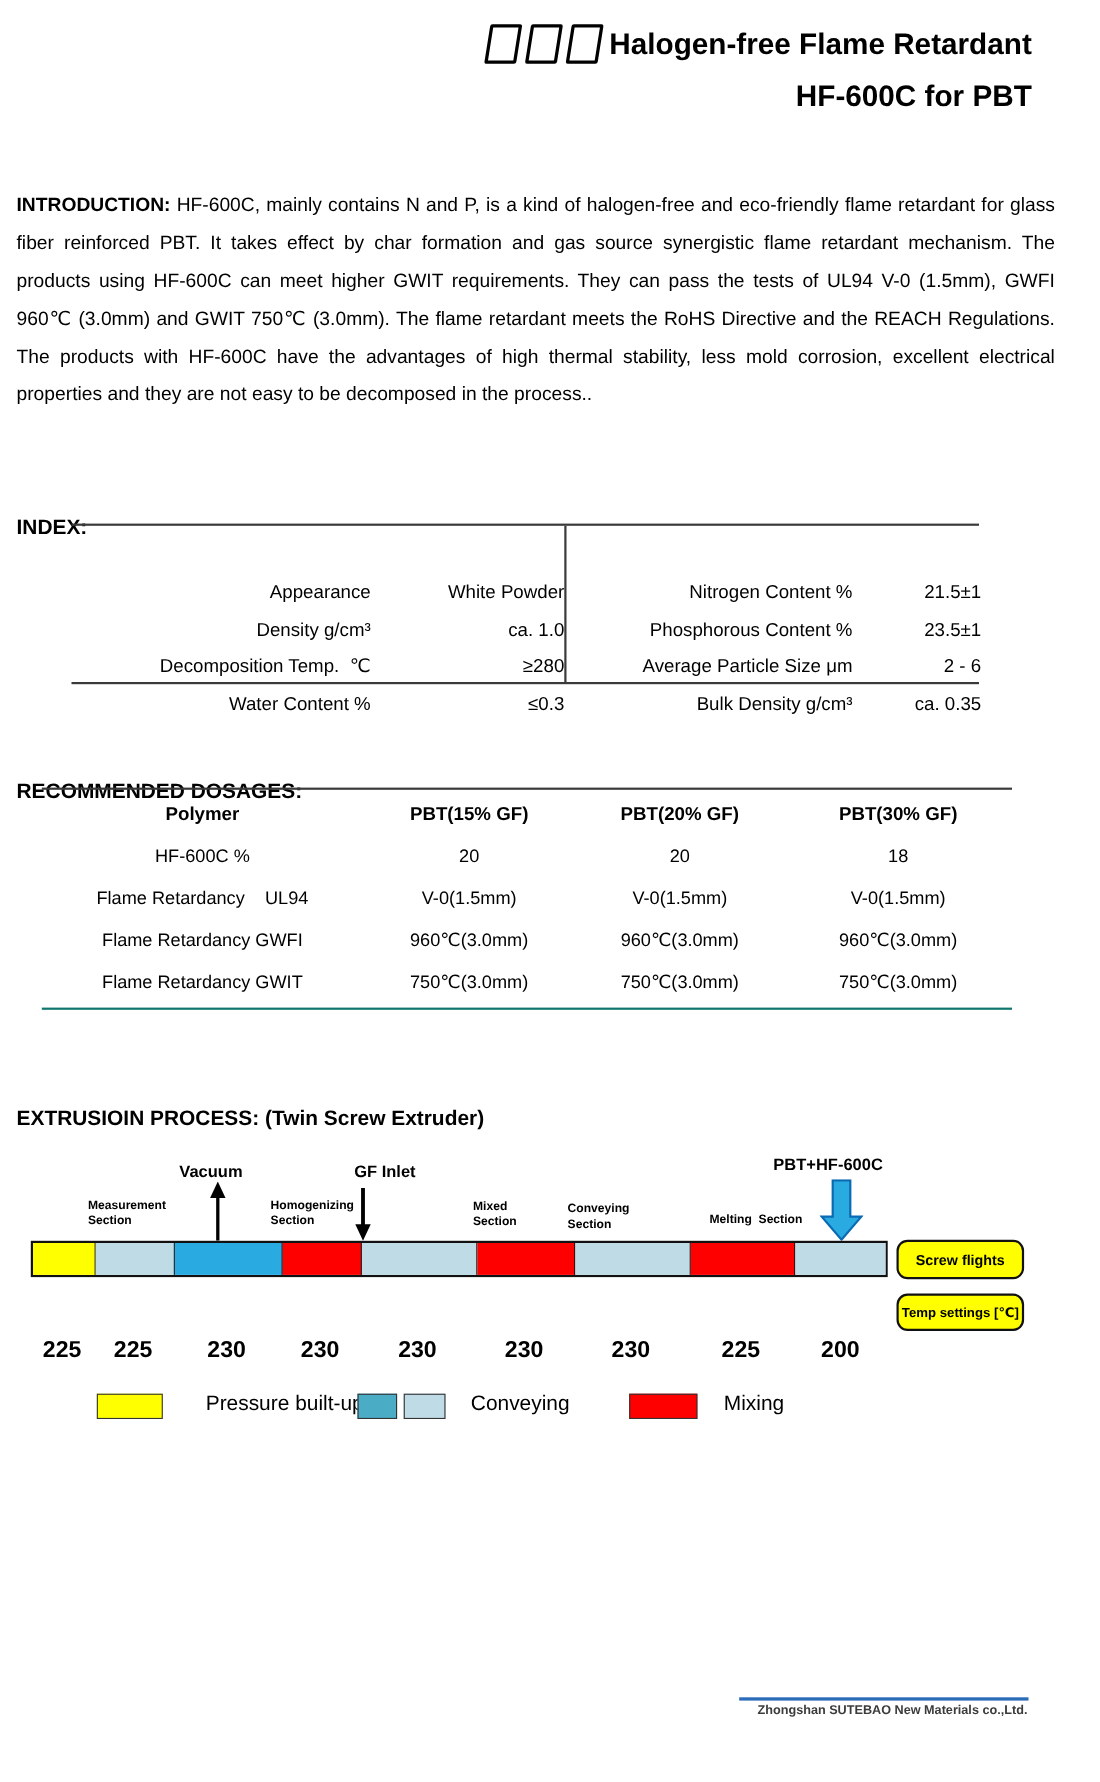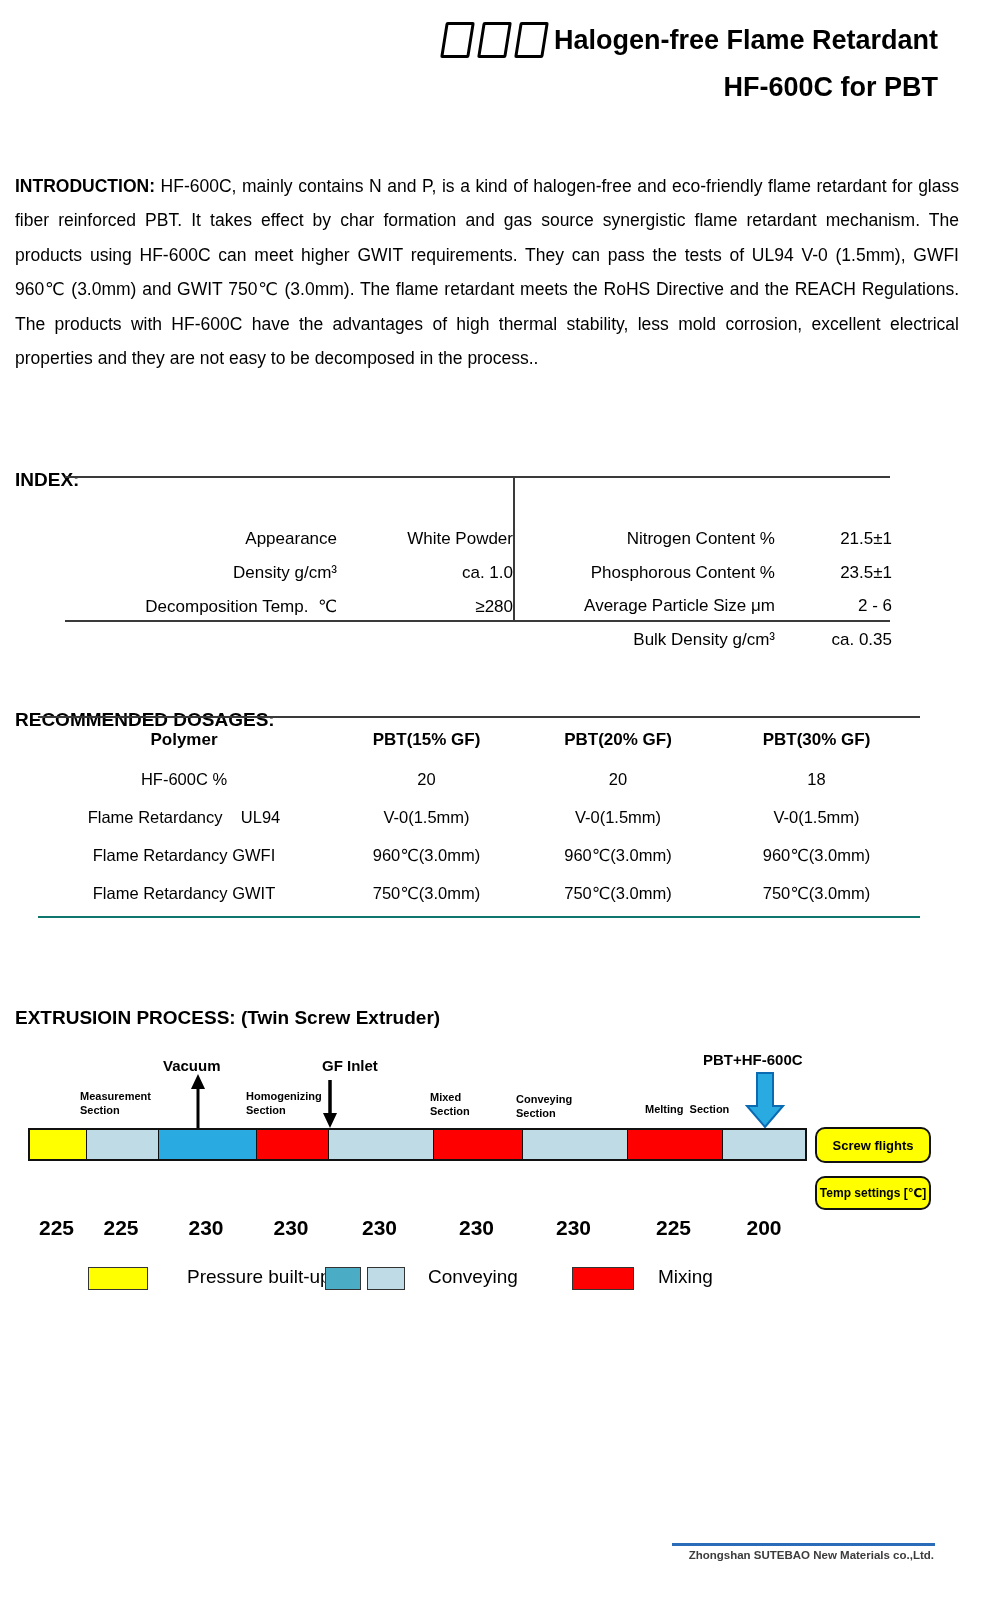--- a/index.html
+++ b/index.html
@@ -87,20 +87,24 @@
         <div class="ix-cell">White Powder</div>
       </div>
       <div class="ix-row">
         <div class="ix-cell">Density g/cm³</div>
         <div class="ix-cell">ca. 1.0</div>
       </div>
       <div class="ix-row">
         <div class="ix-cell">Decomposition Temp.&nbsp;&nbsp;℃</div>
         <div class="ix-cell">≥280</div>
       </div>
+      <div class="ix-row">
+        <div class="ix-cell">Water Content %</div>
+        <div class="ix-cell">≤0.3</div>
+      </div>
     </div>
     <div class="ix-half ix-right">
       <div class="ix-row">
         <div class="ix-cell">Nitrogen Content %</div>
         <div class="ix-cell">21.5±1</div>
       </div>
       <div class="ix-row">
         <div class="ix-cell">Phosphorous Content %</div>
         <div class="ix-cell">23.5±1</div>
       </div>

